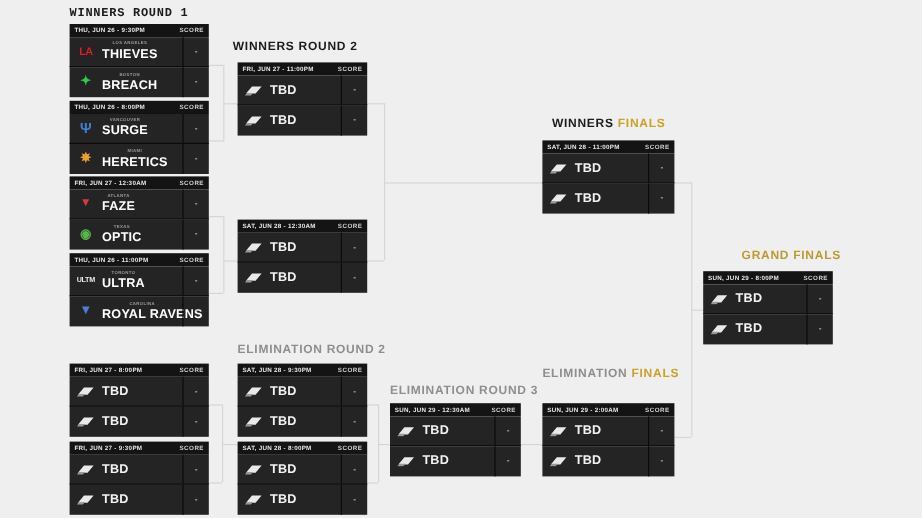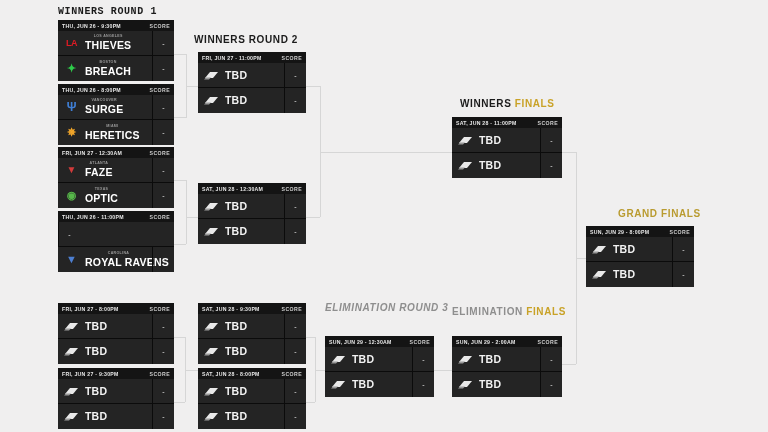--- a/index.html
+++ b/index.html
@@ -242,20 +242,29 @@
       <div class="team-score">-</div>
     </div>
   </div>
 
   <div class="match" style="left:58px; top:211px; width:116px;">
     <div class="match-head">
       <span>THU, JUN 26 - 11:00PM</span>
       <span class="score-lbl">SCORE</span>
     </div>
     <div class="team-row">
+      <div class="team-main">
+        <div class="team-logo">
+            <span class="logo-ultra">ULTM</span>
+          </div>
+        <div class="team-text">
+          <span class="team-city">TORONTO</span>
+          <span class="team-name">ULTRA</span>
+        </div>
+      </div>
       <div class="team-score">-</div>
     </div>
     <div class="team-row">
       <div class="team-main">
         <div class="team-logo">
             <span class="logo-ravens">▼</span>
           </div>
         <div class="team-text">
           <span class="team-city">CAROLINA</span>
           <span class="team-name">ROYAL RAVENS</span>
@@ -478,20 +487,21 @@
             </svg>
         </div>
         <div class="team-text">
           <span class="team-name tbd">TBD</span>
         </div>
       </div>
       <div class="team-score">-</div>
     </div>
   </div>
 
+  <div class="round-title muted" style="left:198px; top:286px;">ELIMINATION ROUND 2</div>
 
   <div class="match" style="left:198px; top:303px; width:108px;">
     <div class="match-head">
       <span>SAT, JUN 28 - 9:30PM</span>
       <span class="score-lbl">SCORE</span>
     </div>
     <div class="team-row">
       <div class="team-main">
         <div class="team-logo logo-tbd">
           <svg width="15" height="9" viewBox="0 0 15 9">
@@ -549,21 +559,21 @@
             </svg>
         </div>
         <div class="team-text">
           <span class="team-name tbd">TBD</span>
         </div>
       </div>
       <div class="team-score">-</div>
     </div>
   </div>
 
-  <div class="round-title muted" style="left:325px; top:302px;font-style:italic;">ELIMINATION ROUND 3</div>
+  <div class="round-title muted" style="left:325px; top:320px;">ELIMINATION ROUND 3</div>
 
   <div class="match" style="left:325px; top:336px; width:109px;">
     <div class="match-head">
       <span>SUN, JUN 29 - 12:30AM</span>
       <span class="score-lbl">SCORE</span>
     </div>
     <div class="team-row">
       <div class="team-main">
         <div class="team-logo logo-tbd">
           <svg width="15" height="9" viewBox="0 0 15 9">

